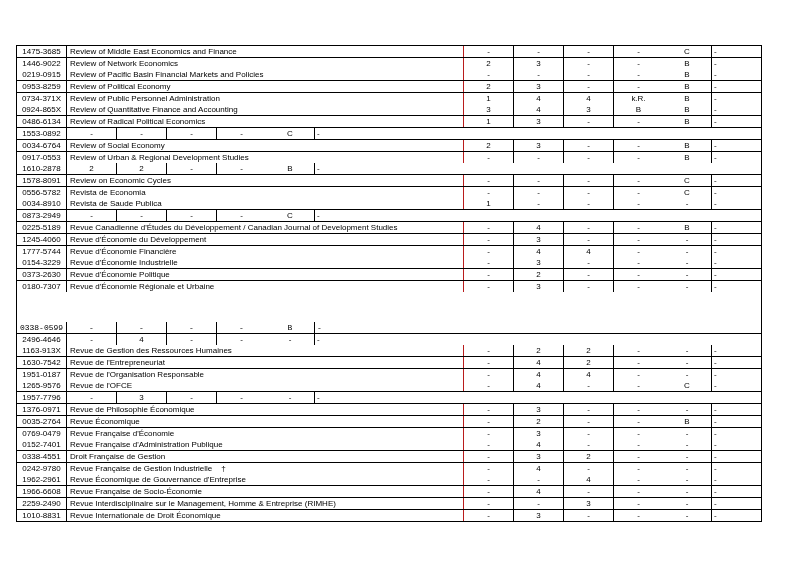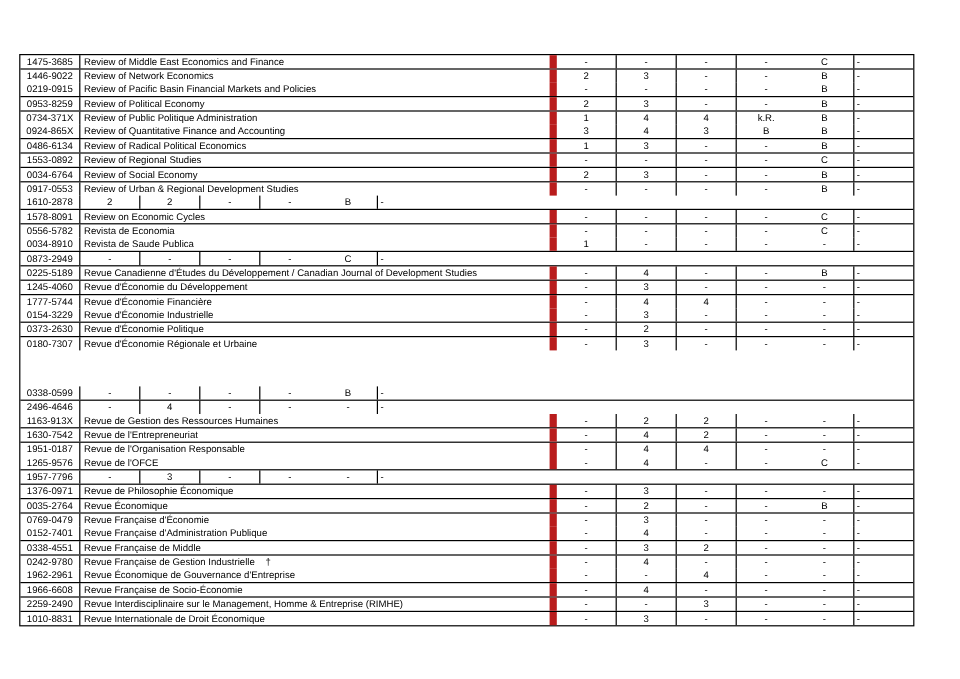--- a/index.html
+++ b/index.html
@@ -21,28 +21,28 @@
   }
   .group{border-bottom:1px solid #000;}
   .group:last-child{border-bottom:none;}
   .row{
     display:flex;
     height:11px;
     line-height:11px;
     font-size:8px;
     align-items:stretch;
   }
-  .row.gap-above{margin-top:30px;}
+  .row.gap-above{margin-top:30px;font-family:Liberation Mono, monospace;}
   .cell{
     box-sizing:border-box;
     white-space:nowrap;
     overflow:hidden;
   }
   .col-issn{width:50px;border-right:1px solid #000;text-align:center;}
-  .col-name{width:397px;border-right:6px solid #b91c1c;text-align:left;padding-left:3px;}
+  .col-name{width:397px;border-right:1px solid #b91c1c;text-align:left;padding-left:3px;}
   .col-v1{width:50px;border-right:1px solid #000;text-align:center;}
   .col-v2{width:50px;border-right:1px solid #000;text-align:center;}
   .col-v3{width:50px;border-right:1px solid #000;text-align:center;}
   .col-v4{width:49px;text-align:center;}               
   .col-v5{width:49px;border-right:1px solid #000;text-align:center;}
   .col-v6{width:49px;text-align:left;padding-left:2px;}
 </style>
 </head>
 <body>
 
@@ -90,21 +90,21 @@
           <div class="cell col-v2">3</div>
           <div class="cell col-v3">-</div>
           <div class="cell col-v4">-</div>
           <div class="cell col-v5">B</div>
           <div class="cell col-v6">-</div>
         </div>
       </div>
       <div class="group">
         <div class="row">
           <div class="cell col-issn">0734-371X</div>
-          <div class="cell col-name">Review of Public Politique Administration</div>
+          <div class="cell col-name">Review of Public Personnel Administration</div>
           <div class="cell col-v1">1</div>
           <div class="cell col-v2">4</div>
           <div class="cell col-v3">4</div>
           <div class="cell col-v4">k.R.</div>
           <div class="cell col-v5">B</div>
           <div class="cell col-v6">-</div>
         </div>
         <div class="row">
           <div class="cell col-issn">0924-865X</div>
           <div class="cell col-name">Review of Quantitative Finance and Accounting</div>
@@ -124,21 +124,20 @@
           <div class="cell col-v2">3</div>
           <div class="cell col-v3">-</div>
           <div class="cell col-v4">-</div>
           <div class="cell col-v5">B</div>
           <div class="cell col-v6">-</div>
         </div>
       </div>
       <div class="group">
         <div class="row">
           <div class="cell col-issn">1553-0892</div>
-          <div class="cell col-name">Review of Regional Studies</div>
           <div class="cell col-v1">-</div>
           <div class="cell col-v2">-</div>
           <div class="cell col-v3">-</div>
           <div class="cell col-v4">-</div>
           <div class="cell col-v5">C</div>
           <div class="cell col-v6">-</div>
         </div>
       </div>
       <div class="group">
         <div class="row">
@@ -405,21 +404,21 @@
           <div class="cell col-v2">4</div>
           <div class="cell col-v3">-</div>
           <div class="cell col-v4">-</div>
           <div class="cell col-v5">-</div>
           <div class="cell col-v6">-</div>
         </div>
       </div>
       <div class="group">
         <div class="row">
           <div class="cell col-issn">0338-4551</div>
-          <div class="cell col-name">Revue Française de Middle</div>
+          <div class="cell col-name">Droit Française de Gestion</div>
           <div class="cell col-v1">-</div>
           <div class="cell col-v2">3</div>
           <div class="cell col-v3">2</div>
           <div class="cell col-v4">-</div>
           <div class="cell col-v5">-</div>
           <div class="cell col-v6">-</div>
         </div>
       </div>
       <div class="group">
         <div class="row">

